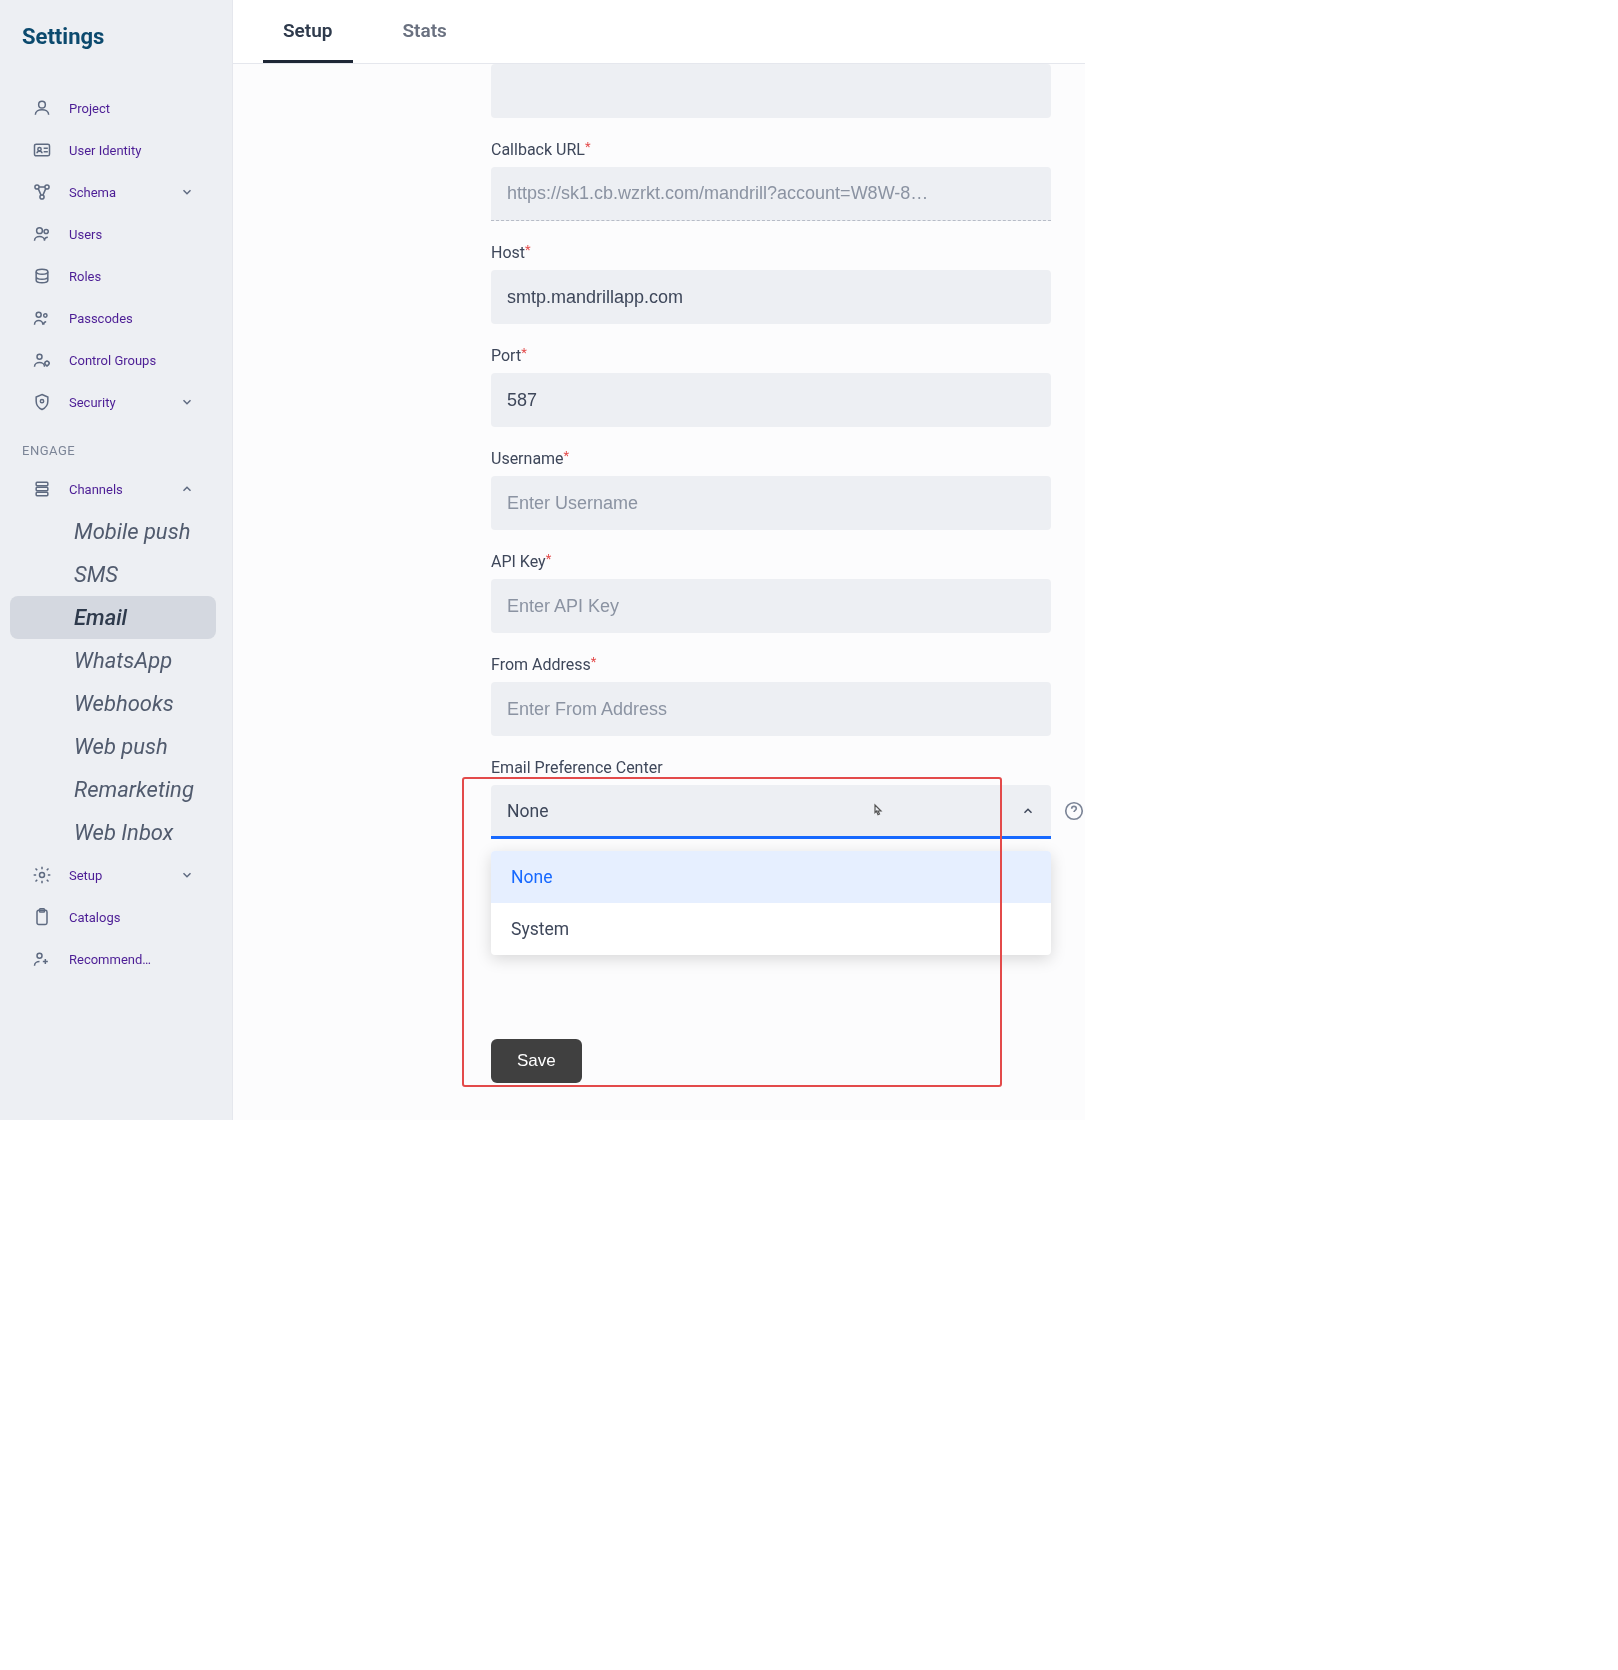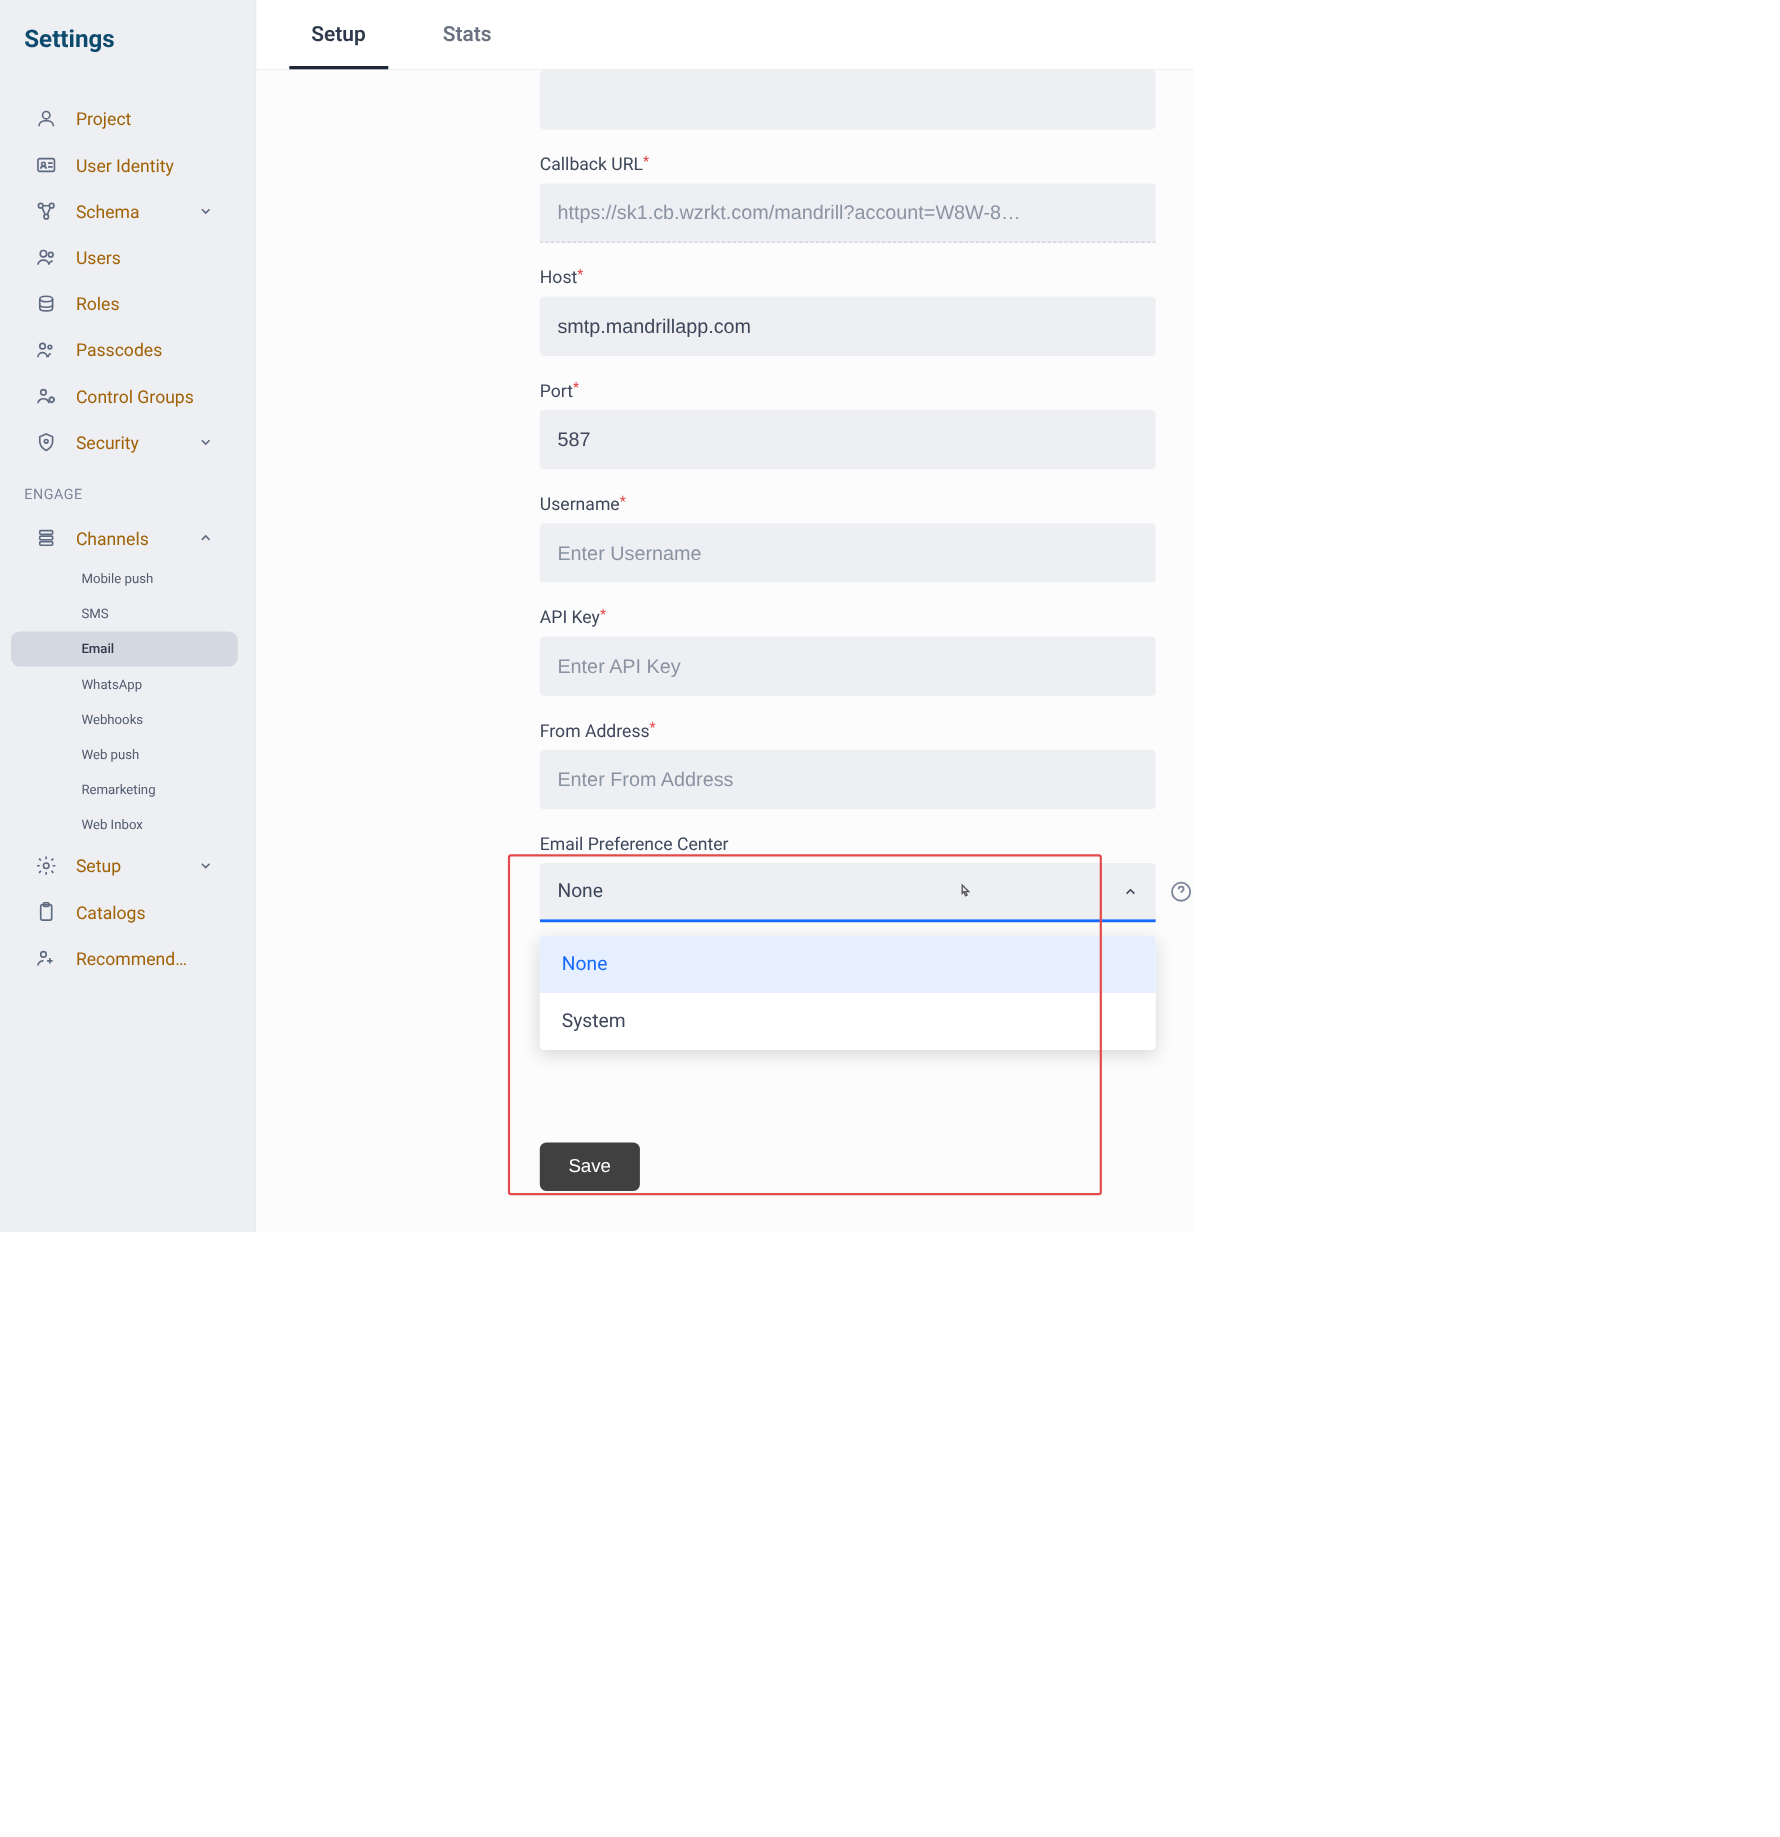--- a/index.html
+++ b/index.html
@@ -35,22 +35,22 @@
     overflow-y: auto;
     padding-right: 6px;
   }
   .sidebar-scroll::-webkit-scrollbar { width: 10px; }
   .sidebar-scroll::-webkit-scrollbar-thumb { background:#c8cbd2; border-radius:6px; }
   .sidebar-scroll::-webkit-scrollbar-track { background:transparent; }
   .nav-item {
     display: flex;
     align-items: center;
     padding: 11px 22px;
-    color: #a16207;
-    font-size: 16px;
+    color: #4c1d95;
+    font-size: 13px;
     cursor: pointer;
     border-radius: 8px;
     margin: 0 10px;
   }
   .nav-item .icon {
     width: 20px; height: 20px; margin-right: 17px; flex-shrink:0;
     color:#5e6a80;
     display:flex; align-items:center; justify-content:center;
   }
   .nav-item .chev {
@@ -59,25 +59,26 @@
     color:#5e6a80;
   }
   .section-label {
     font-size: 13px;
     color:#7c8597;
     letter-spacing:0.5px;
     padding: 20px 22px 10px 22px;
   }
   .sub-item {
     padding: 9px 22px 9px 64px;
-    font-size: 12px;
+    font-size: 22px;
     color:#515b6e;
     margin: 0 10px;
     border-radius:8px;
     cursor:pointer;
+    font-style:italic;
   }
   .sub-item.active {
     background:#d4d8e0;
     color:#2e3a4c;
     font-weight:500;
   }
   
   .main {
     flex:1;
     display:flex;

